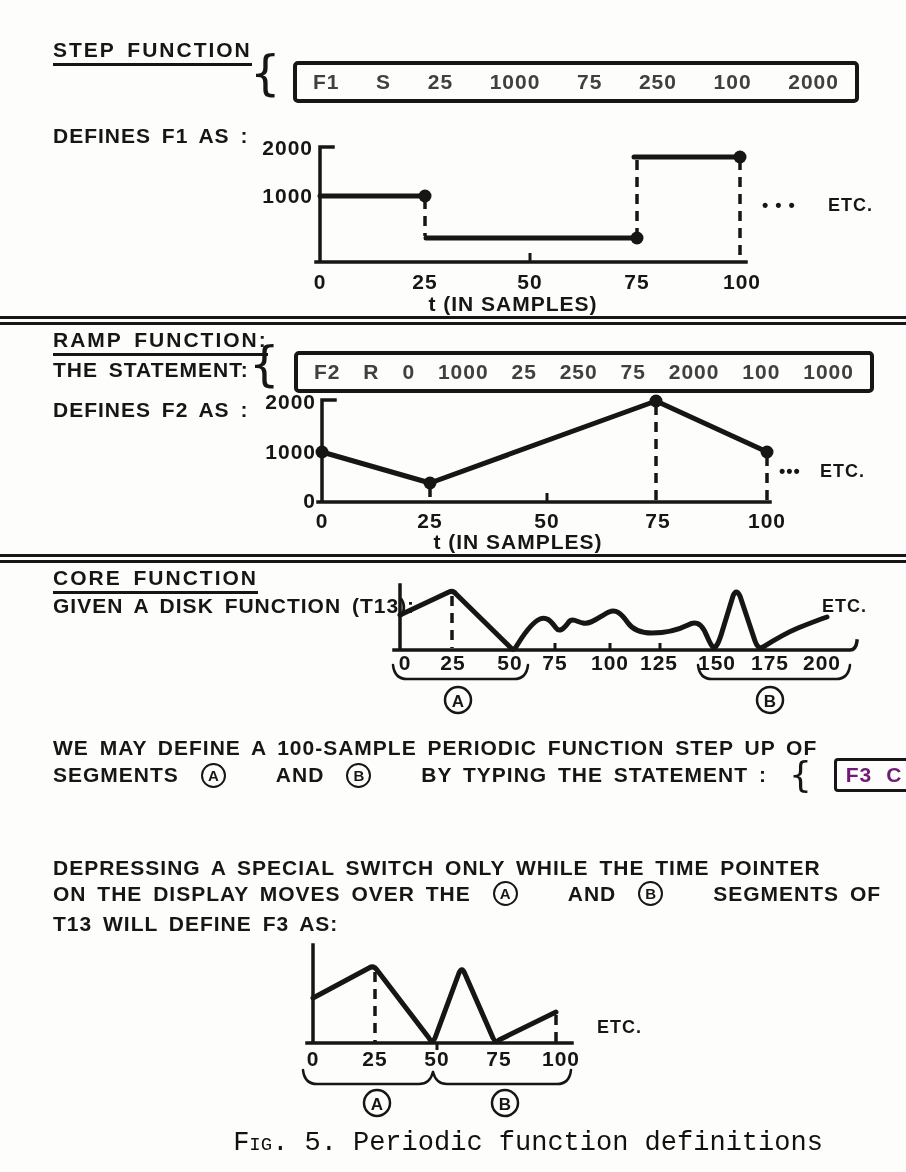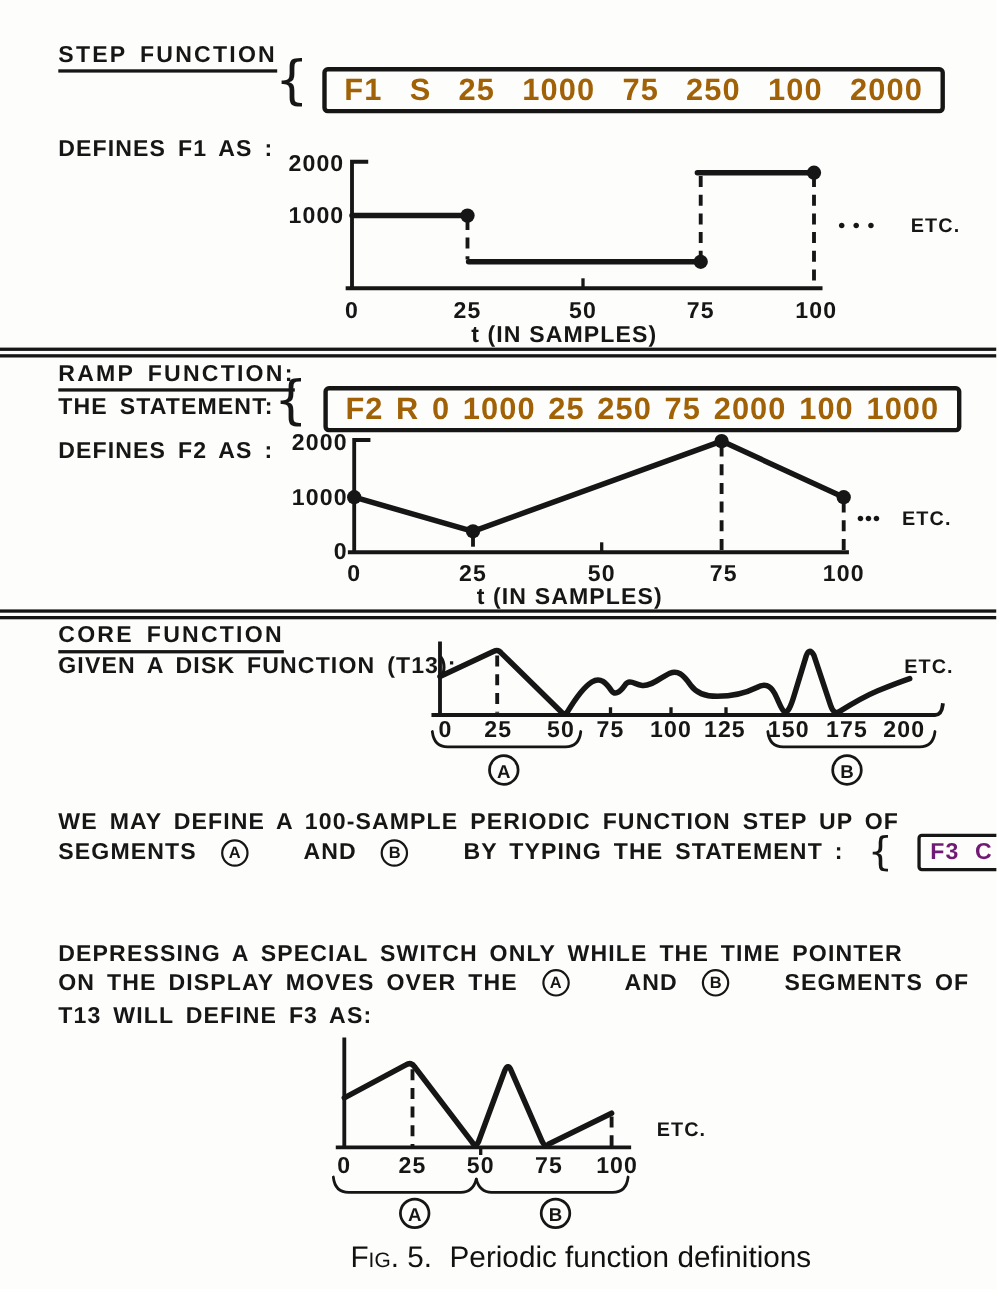--- a/index.html
+++ b/index.html
@@ -6,42 +6,42 @@
   .page{position:relative;width:906px;height:1172px;background:#fdfdfb;color:#161616;
         font-family:"Liberation Sans",sans-serif;overflow:hidden;}
   .abs{position:absolute;}
   .hand{font-weight:bold;font-size:21px;letter-spacing:1px;word-spacing:4px;
         white-space:nowrap;color:#161616;line-height:1.1;margin-left:28px;}
   .title{letter-spacing:2px;border-bottom:3px solid #161616;padding-bottom:2px;}
   .brace{font-family:"DejaVu Sans",sans-serif;font-size:48px;font-weight:400;line-height:0.9;color:#161616;}
   .brace-sm{font-family:"DejaVu Sans",sans-serif;font-size:36px;font-weight:400;line-height:0.9;color:#161616;}
   .stmt-box{border:4px solid #161616;border-radius:5px;display:flex;align-items:center;
             justify-content:space-between;padding:0 16px;box-sizing:border-box;
-            font-weight:bold;font-size:28px;letter-spacing:1px;color:#a16207;}
+            font-weight:bold;font-size:21px;letter-spacing:1px;color:#404040;}
   .stmt-box-inline{border:3.5px solid #161616;border-radius:4px;display:inline-flex;align-items:center;
             gap:14px;padding:2px 9px;font-weight:bold;font-size:21px;letter-spacing:1px;color:#701a75;}
   .row{display:flex;align-items:center;gap:22px;}
   .circle-letter{display:inline-flex;width:25px;height:25px;border:2.5px solid #161616;border-radius:50%;
             align-items:center;justify-content:center;font-weight:bold;font-size:15px;
             letter-spacing:0;word-spacing:0;flex:none;box-sizing:border-box;}
   .rule{left:0;width:906px;height:3px;border-top:3px solid #161616;border-bottom:3px solid #161616;}
   svg{overflow:visible;}
   svg text{font-family:"Liberation Sans",sans-serif;font-weight:bold;font-size:21px;
            fill:#161616;letter-spacing:1px;}
   svg text.small{font-size:18px;}
   svg text.circtext{font-size:17px;letter-spacing:0;}
   .axis{stroke:#161616;stroke-width:3.5;fill:none;stroke-linecap:square;}
   .curve{stroke:#161616;stroke-width:5;fill:none;stroke-linecap:round;stroke-linejoin:round;}
   .dash{stroke:#161616;stroke-width:3.5;fill:none;stroke-dasharray:10 7;}
   .tick{stroke:#161616;stroke-width:3;fill:none;}
   .dot{fill:#161616;stroke:none;}
   .brace-path{stroke:#161616;stroke-width:2.5;fill:none;stroke-linecap:round;}
   .seg-circle{stroke:#161616;stroke-width:2.5;fill:none;}
   .caption{left:0;width:906px;box-sizing:border-box;padding-left:150px;text-align:center;
-           font-family:Liberation Sans, sans-serif;font-size:27px;color:#111;}
+           font-family:Liberation Mono, monospace;font-size:27px;color:#111;}
   .cap-prefix{font-variant:small-caps;}
   .cap-text{margin-left:16px;}
 </style>
 </head>
 <body>
 
 <div class="page">
 
   <div class="hand title abs" style="left:25px;top:38px;">STEP FUNCTION</div>
   <div class="brace abs" style="left:250px;top:52px;">{</div>

